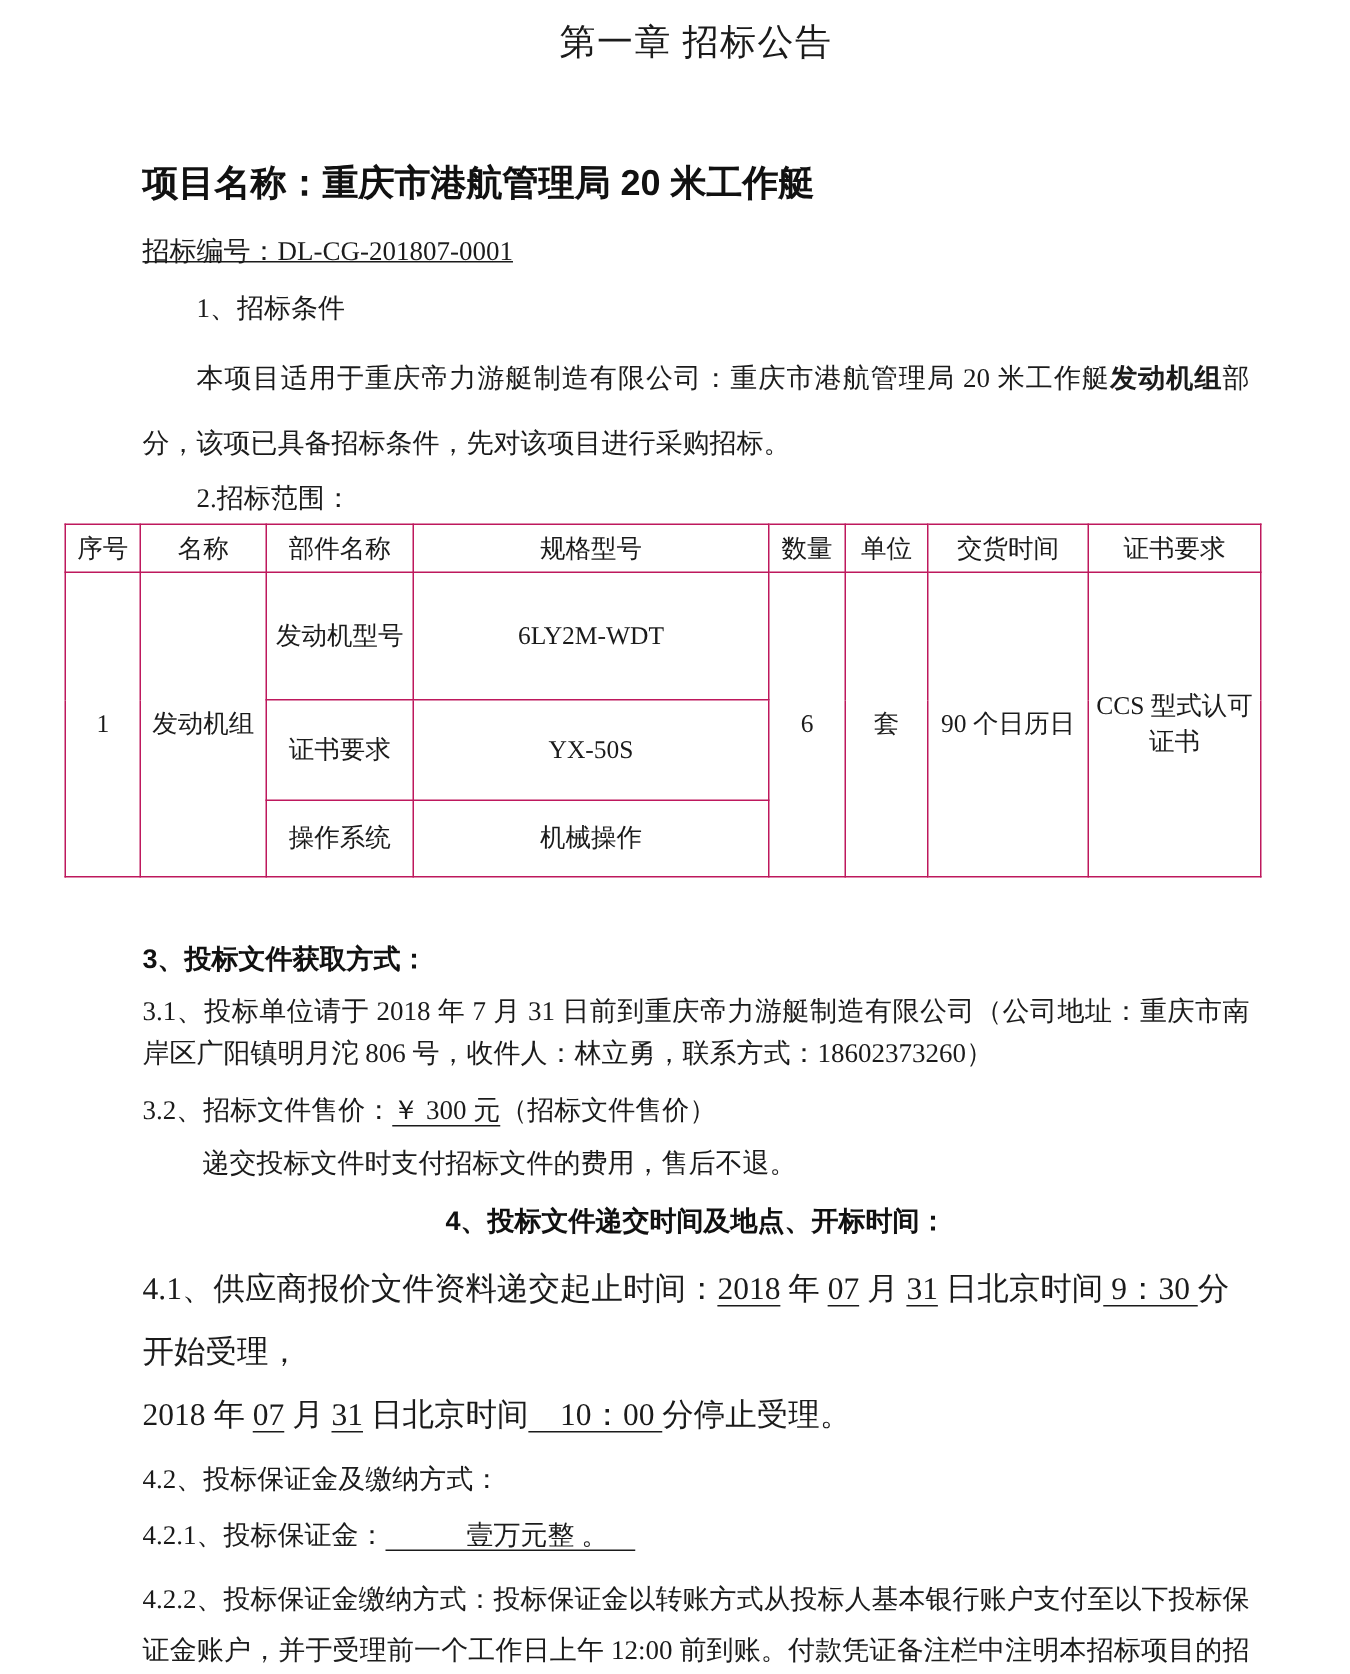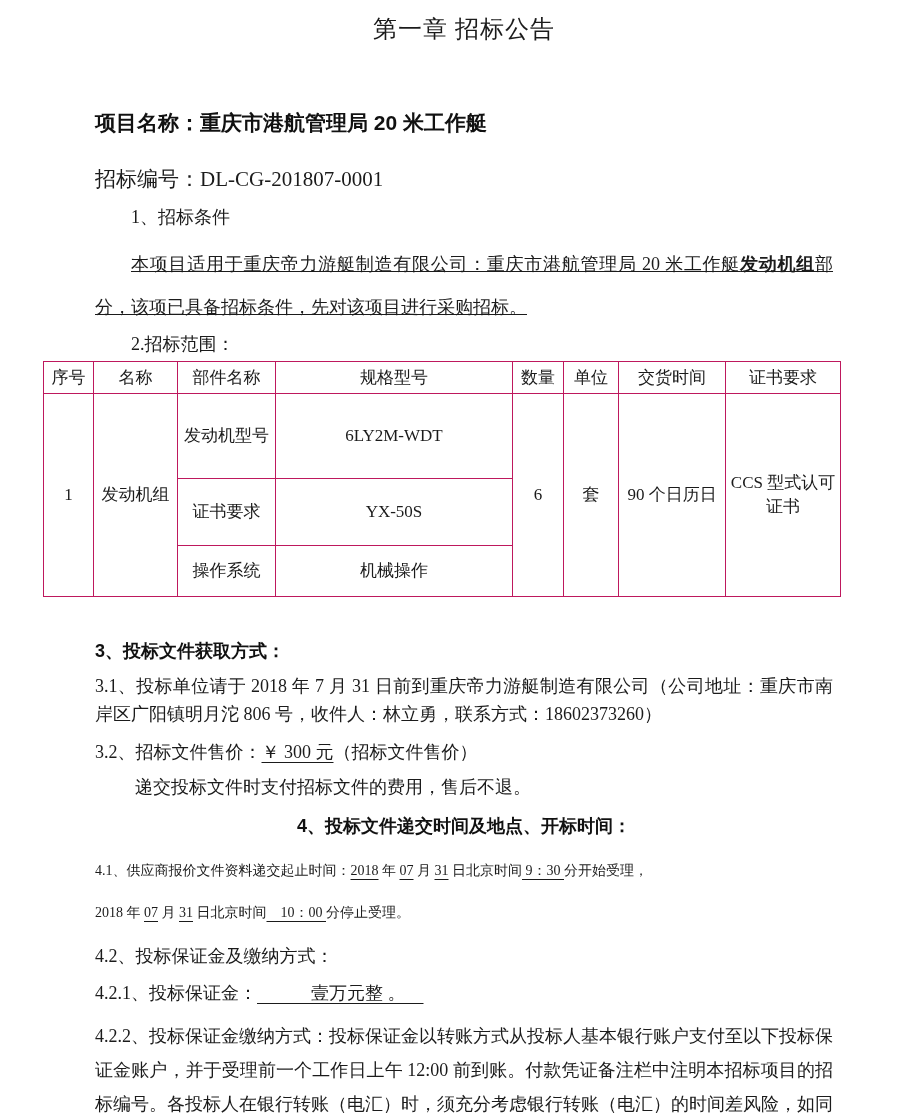--- a/index.html
+++ b/index.html
@@ -17,39 +17,38 @@
   }
   .doc-title {
     font-size: 24px; line-height: 30px;
     text-align: center; font-weight: normal;
     letter-spacing: 1px;
   }
   .project-name {
     margin-top: 66px;
     font-family: "Liberation Sans", "DejaVu Sans", sans-serif;
     font-weight: bold;
-    font-size: 21px; line-height: 26px;
+    font-size: 24px; line-height: 26px;
     color: #111;
   }
   .tender-no {
-    margin-top: 32px;
-    font-size: 21px; line-height: 22px;
+    margin-top: 20px;
+    font-size: 18px; line-height: 22px; text-decoration: underline;
   }
   .h-num {
     margin-top: 15px;
     font-size: 18px; line-height: 24px;
     padding-left: 36px;
   }
   .para1 {
     margin-top: 14px;
     font-size: 18px; line-height: 43px;
     text-indent: 2em;
     text-align: justify;
     white-space: pre-wrap;
-    text-decoration: underline;
   }
   .bold-sans { font-family: "Liberation Sans", "DejaVu Sans", sans-serif; font-weight: bold; }
   .h2-num {
     margin-top: 3px;
     font-size: 18px; line-height: 24px;
     padding-left: 36px;
   }
   table.scope {
     margin-top: 5px;
     margin-left: -52px;
@@ -88,21 +87,21 @@
     font-size: 18px; line-height: 24px;
     white-space: pre-wrap;
   }
   .p-note {
     margin-top: 11px;
     padding-left: 40px;
     font-size: 18px; line-height: 24px;
   }
   .p-wide {
     margin-top: 12px;
-    font-size: 14px; line-height: 42px;
+    font-size: 21px; line-height: 42px;
     white-space: pre-wrap;
   }
   .p-42 { margin-top: 10px; font-size: 18px; line-height: 24px; }
   .p-421 { margin-top: 13px; font-size: 18px; line-height: 24px; white-space: pre-wrap; }
   .p-422 {
     margin-top: 14px;
     font-size: 18px; line-height: 34px;
     text-align: justify;
     white-space: pre-wrap;
   }

